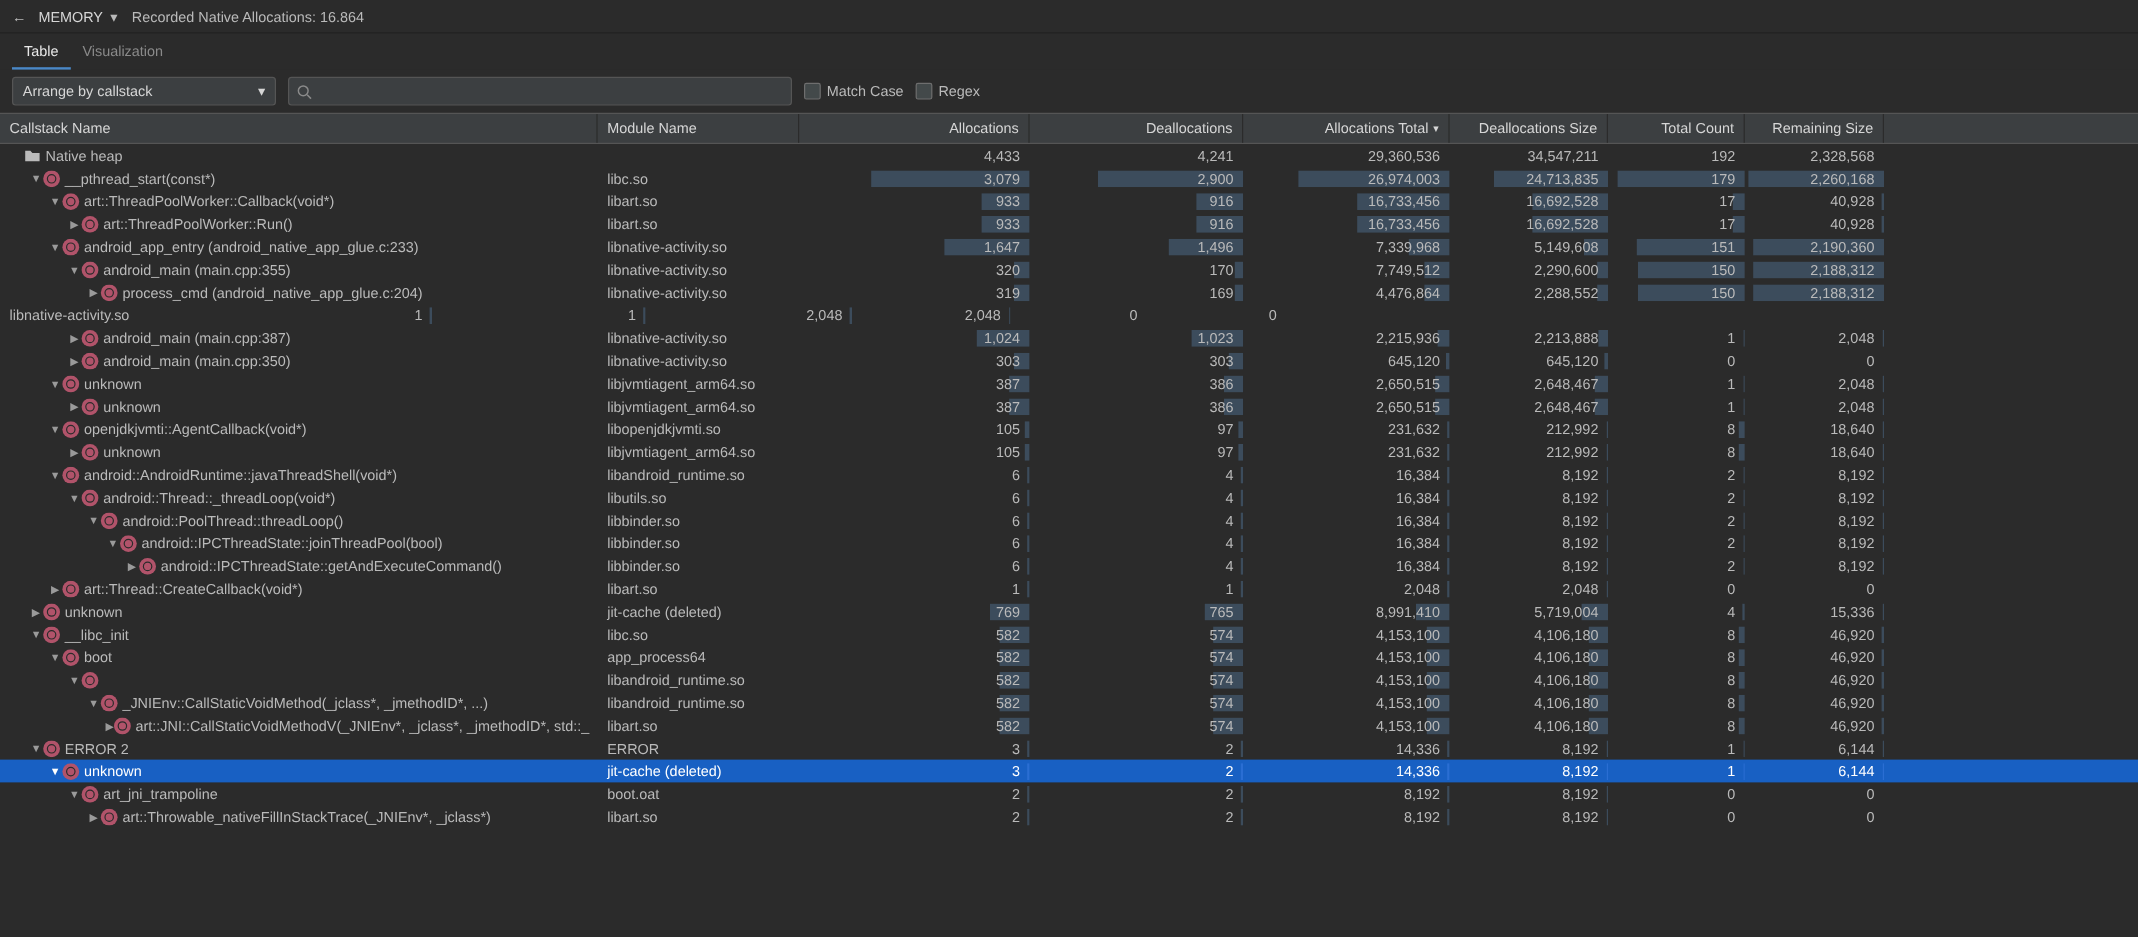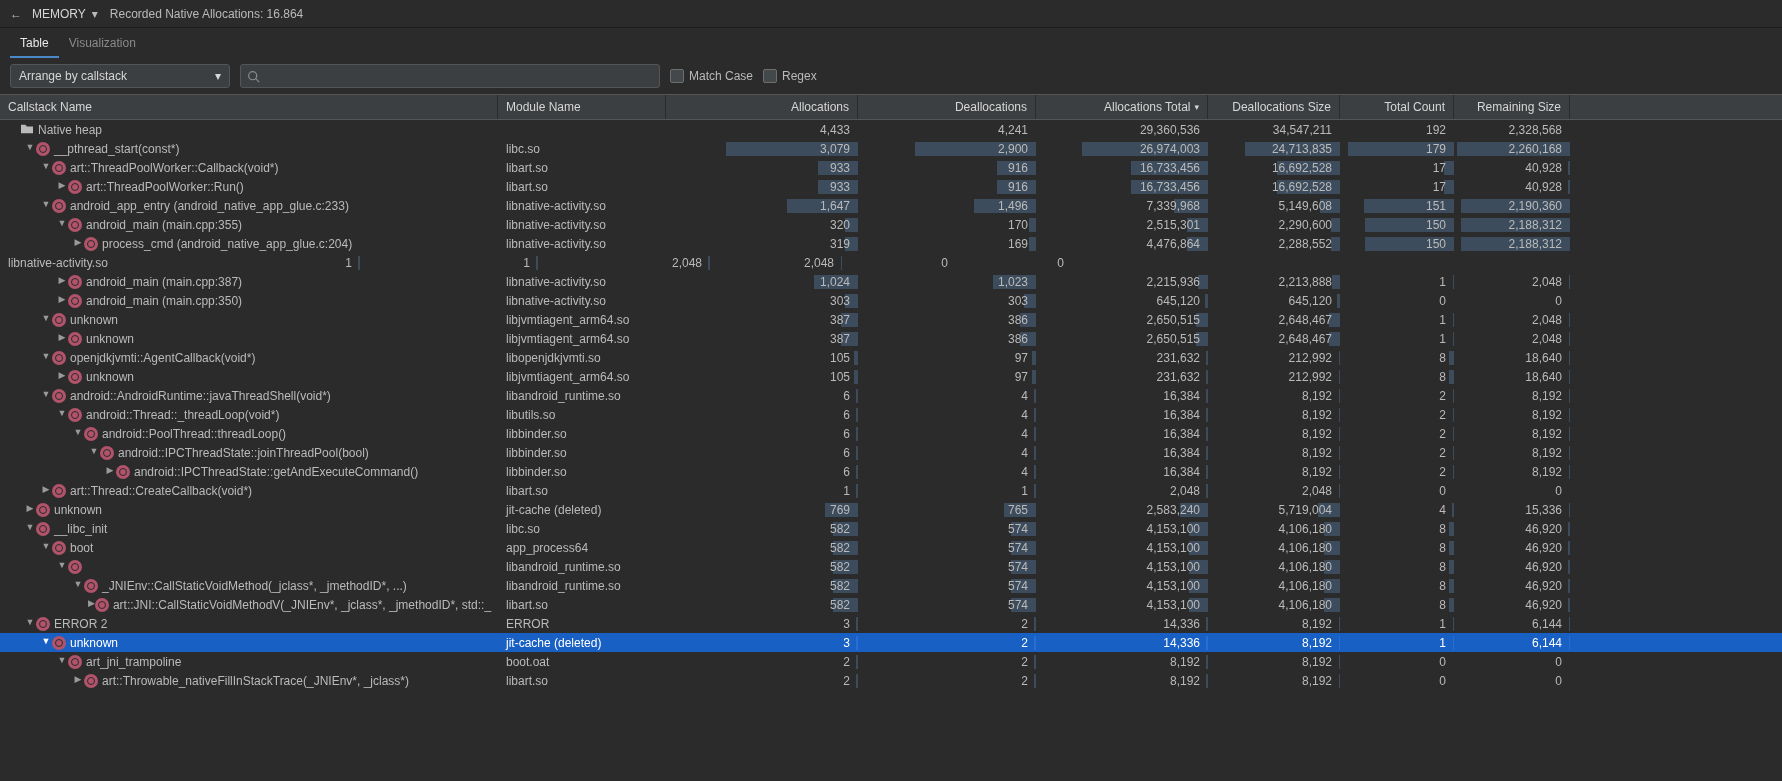--- a/index.html
+++ b/index.html
@@ -28,21 +28,21 @@
 .col-a{width:192px;flex:none;} .col-d{width:178px;flex:none;}
 .col-as{width:172px;flex:none;} .col-ds{width:132px;flex:none;}
 .col-tc{width:114px;flex:none;} .col-rs{width:116px;flex:none;}
 .tbody .row { display:flex; height:19px; align-items:center; }
 .tbody .row.selected { background:#1860c3; color:#fff; }
 .cell { padding:0 8px; overflow:hidden; text-overflow:ellipsis; white-space:nowrap; }
 .cell.num { text-align:right; position:relative; }
 .bar { position:absolute; right:0; top:0; bottom:0; background:#4a6785; opacity:.55; }
 .row.selected .bar { background:#3a7ae0; }
 .cell.num span { position:relative; z-index:1; }
-.name-cell { display:flex; padding-left:8px; }
+.name-cell { display:flex; align-items:center; padding-left:8px; }
 .tw { width:12px; display:flex; justify-content:center; color:#9a9a9a; font-size:9px; cursor:pointer; }
 .row.selected .tw { color:#fff; }
 .dot { width:14px; height:14px; border-radius:50%; background:#b1536a; display:flex; align-items:center; justify-content:center; margin-right:4px; flex:none; }
 .dot::before{ content:""; width:6px; height:6px; border:1.5px solid #2b2b2b; border-radius:50%; }
 .folder-icon { width:14px; height:12px; margin-right:4px; flex:none; fill:#bababa; }
 </style>
 </head>
 <body>
 
 <div class="topbar">
@@ -165,21 +165,21 @@
       </div>
       <div class="row">
         <div class="cell col-name name-cell" style="padding-left: 56px;">
           <span class="tw">▼</span>
           <span class="dot"></span>
           <span>android_main (main.cpp:355)</span>
         </div>
         <div class="cell col-mod">libnative-activity.so</div>
         <div class="cell num col-a"><div class="bar" style="width: 7%;"></div><span>320</span></div>
         <div class="cell num col-d"><div class="bar" style="width: 4%;"></div><span>170</span></div>
-        <div class="cell num col-as"><div class="bar" style="width: 12%;"></div><span>2,515,301</span></div>
+        <div class="cell num col-as"><div class="bar" style="width: 12%;"></div><span>7,749,512</span></div>
         <div class="cell num col-ds"><div class="bar" style="width: 7%;"></div><span>2,290,600</span></div>
         <div class="cell num col-tc"><div class="bar" style="width: 78%;"></div><span>150</span></div>
         <div class="cell num col-rs"><div class="bar" style="width: 94%;"></div><span>2,188,312</span></div>
       </div>
       <div class="row">
         <div class="cell col-name name-cell" style="padding-left: 72px;">
           <span class="tw">▶</span>
           <span class="dot"></span>
           <span>process_cmd (android_native_app_glue.c:204)</span>
         </div>
@@ -370,21 +370,21 @@
       </div>
       <div class="row">
         <div class="cell col-name name-cell" style="padding-left: 24px;">
           <span class="tw">▶</span>
           <span class="dot"></span>
           <span>unknown</span>
         </div>
         <div class="cell col-mod">jit-cache (deleted)</div>
         <div class="cell num col-a"><div class="bar" style="width: 17%;"></div><span>769</span></div>
         <div class="cell num col-d"><div class="bar" style="width: 18%;"></div><span>765</span></div>
-        <div class="cell num col-as"><div class="bar" style="width: 16%;"></div><span>2,583,240</span></div>
+        <div class="cell num col-as"><div class="bar" style="width: 16%;"></div><span>8,991,410</span></div>
         <div class="cell num col-ds"><div class="bar" style="width: 17%;"></div><span>5,719,004</span></div>
         <div class="cell num col-tc"><div class="bar" style="width: 2%;"></div><span>4</span></div>
         <div class="cell num col-rs"><div class="bar" style="width: 1%;"></div><span>15,336</span></div>
       </div>
       <div class="row">
         <div class="cell col-name name-cell" style="padding-left: 24px;">
           <span class="tw">▼</span>
           <span class="dot"></span>
           <span>__libc_init</span>
         </div>

